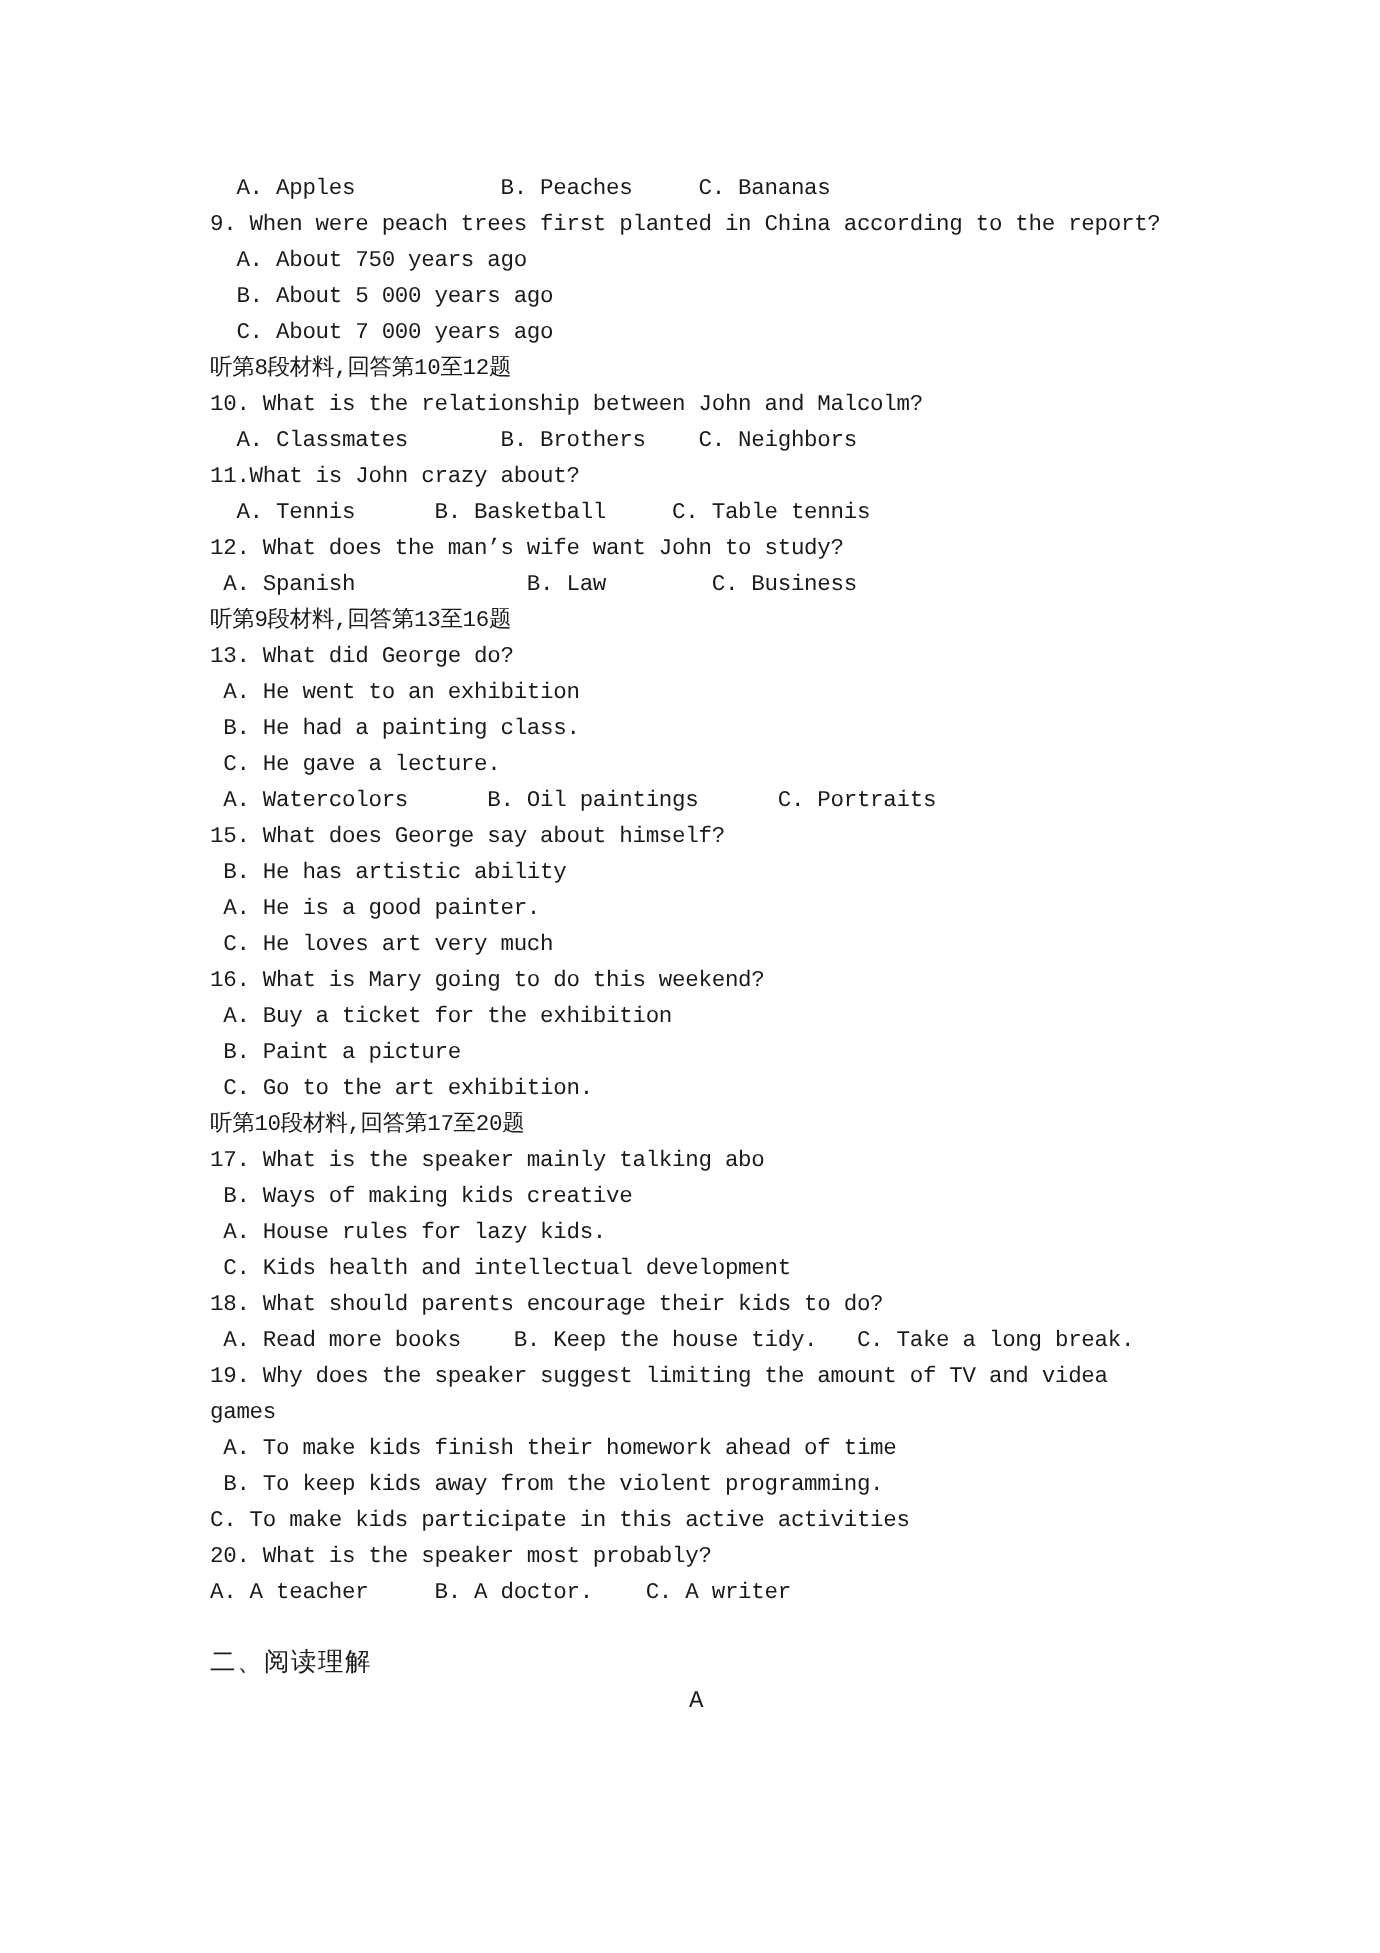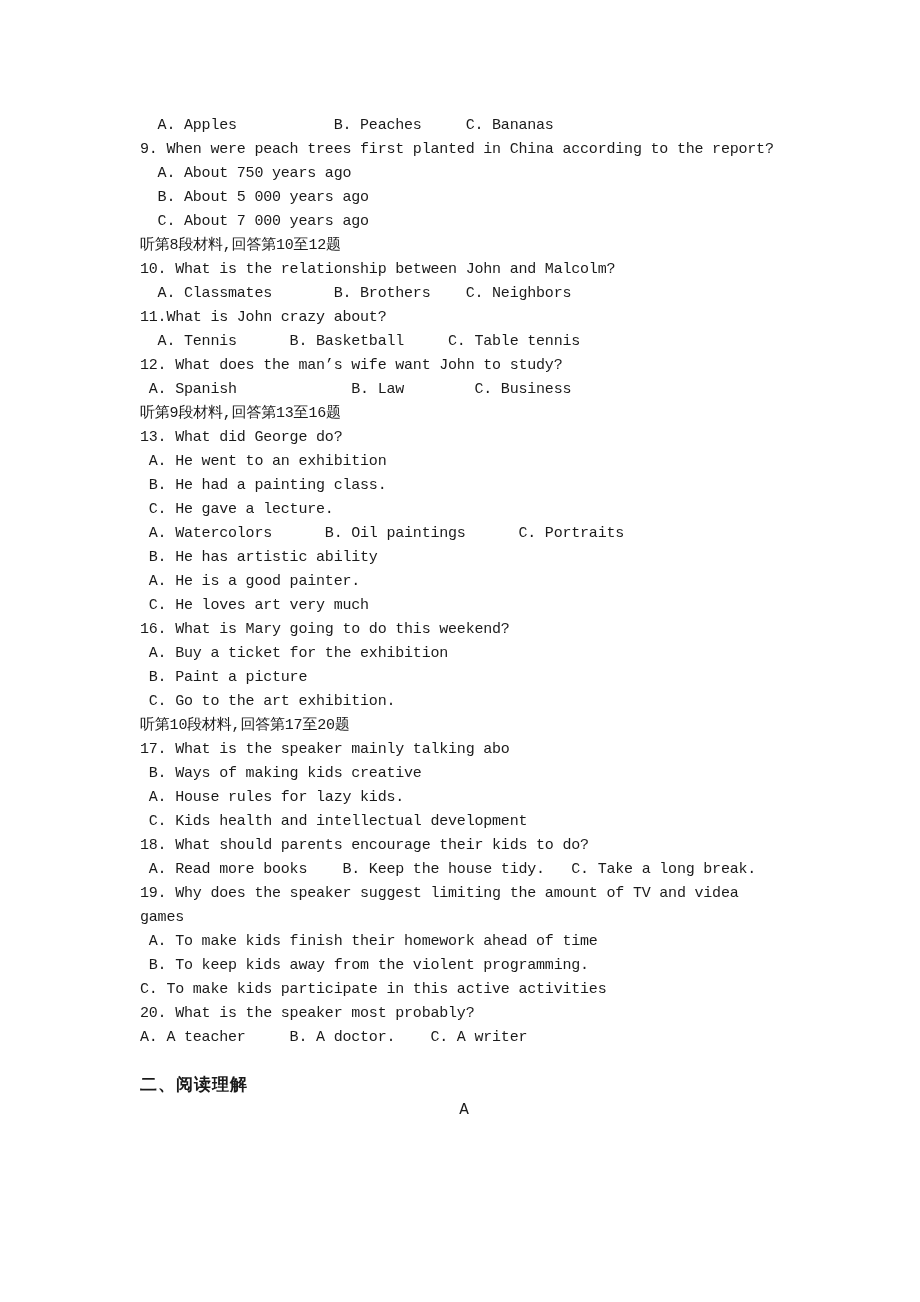--- a/index.html
+++ b/index.html
@@ -27,21 +27,21 @@
     line-height: 24px;
     letter-spacing: -0.2px;
     color: #1a1a1a;
   }
   .doc-line {
     white-space: pre;
     height: 24px;
   }
   .doc-line.blank { height: 24px; }
   .doc-line.section-header {
-    font-weight: bold;
+    font-weight: normal;
     font-size: 17px;
     letter-spacing: 1px;
   }
   .doc-line.passage-label {
     text-align: center;
     font-size: 16px;
   }
 </style>
 </head>
 <body style="background: rgb(255, 255, 255);">
@@ -59,20 +59,21 @@
       <div class="doc-line question">11.What is John crazy about?</div>
       <div class="doc-line option-row">  A. Tennis      B. Basketball     C. Table tennis</div>
       <div class="doc-line question">12. What does the man’s wife want John to study?</div>
       <div class="doc-line option-row"> A. Spanish             B. Law        C. Business</div>
       <div class="doc-line cn-header">听第9段材料,回答第13至16题</div>
       <div class="doc-line question">13. What did George do?</div>
       <div class="doc-line option"> A. He went to an exhibition</div>
       <div class="doc-line option"> B. He had a painting class.</div>
       <div class="doc-line option"> C. He gave a lecture.</div>
       <div class="doc-line option-row"> A. Watercolors      B. Oil paintings      C. Portraits</div>
+      <div class="doc-line question">15. What does George say about himself?</div>
       <div class="doc-line option"> B. He has artistic ability</div>
       <div class="doc-line option"> A. He is a good painter.</div>
       <div class="doc-line option"> C. He loves art very much</div>
       <div class="doc-line question">16. What is Mary going to do this weekend?</div>
       <div class="doc-line option"> A. Buy a ticket for the exhibition</div>
       <div class="doc-line option"> B. Paint a picture</div>
       <div class="doc-line option"> C. Go to the art exhibition.</div>
       <div class="doc-line cn-header">听第10段材料,回答第17至20题</div>
       <div class="doc-line question">17. What is the speaker mainly talking abo</div>
       <div class="doc-line option"> B. Ways of making kids creative</div>

